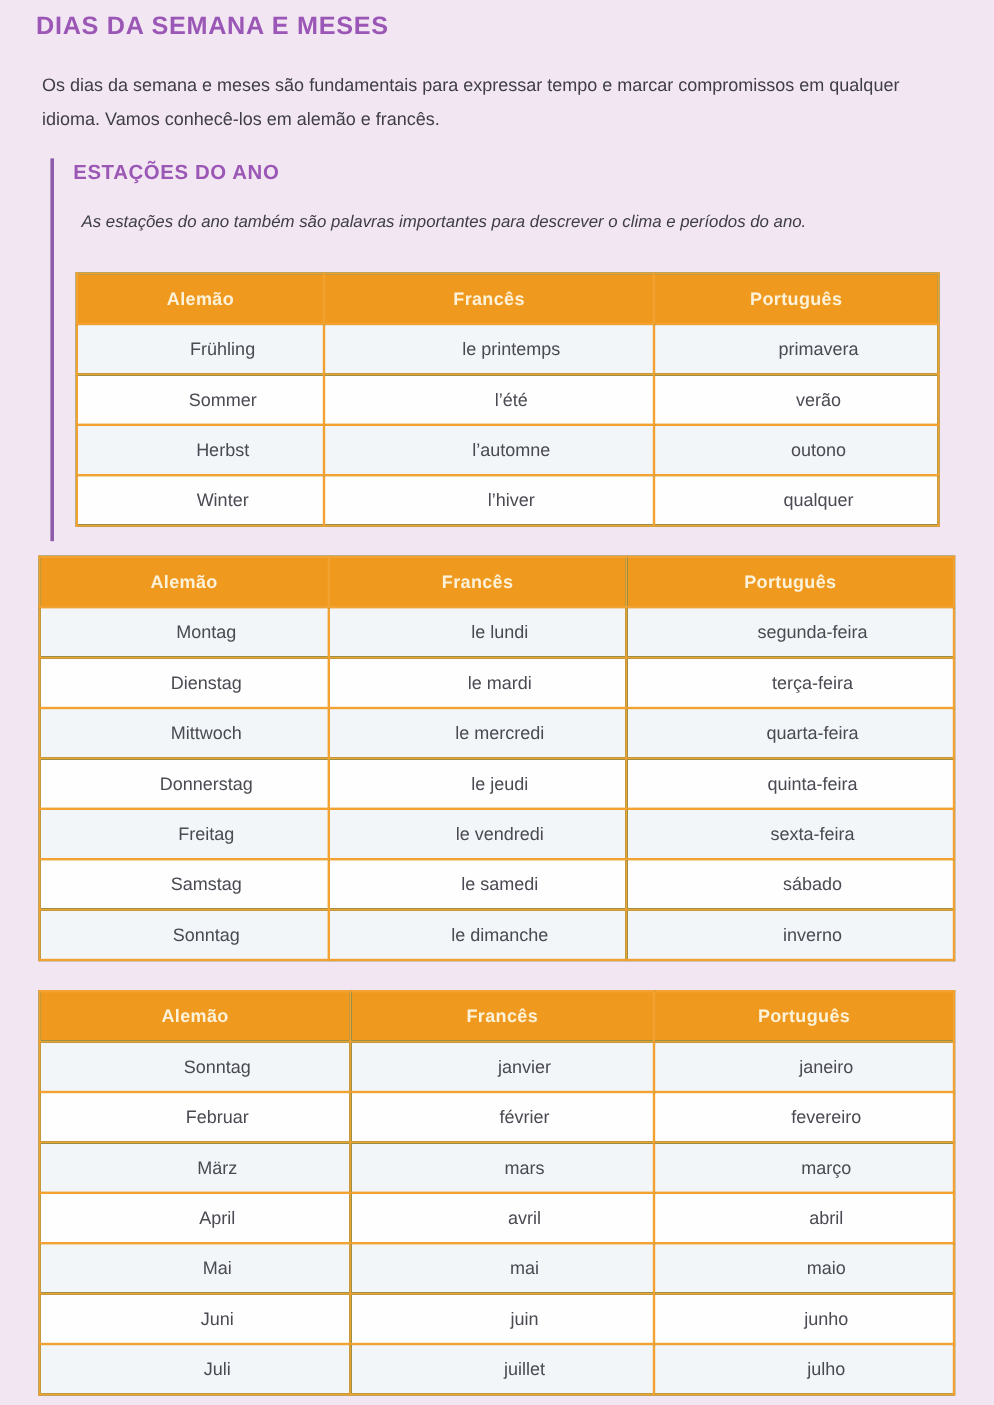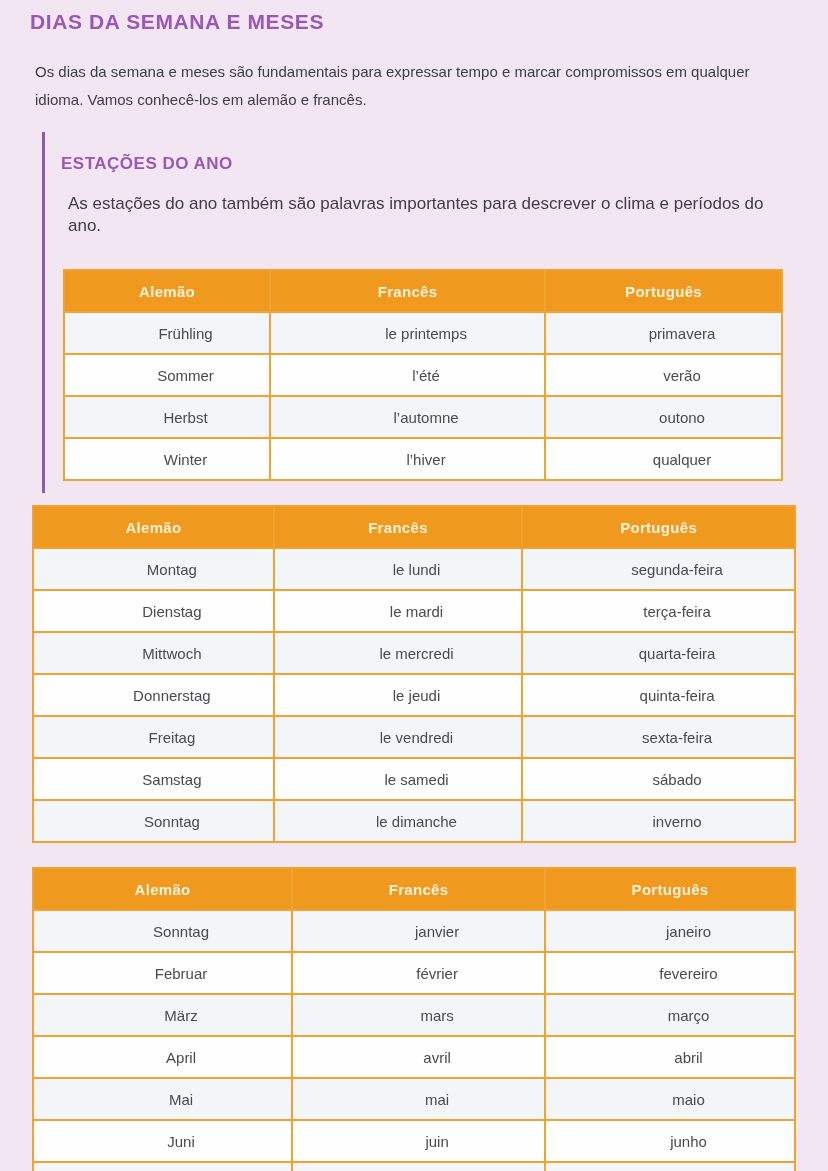--- a/index.html
+++ b/index.html
@@ -41,27 +41,27 @@
   .season-section{
     margin:18px 0 0 12px;
     border-left:3px solid var(--purple-line);
     padding:2px 0 12px 16px;
   }
   .section-title{
     color:var(--purple);
     font-size:17px;
     font-weight:bold;
     letter-spacing:0.5px;
-    margin-top:20px;
   }
   .section-desc{
     margin:19px 0 0 7px;
-    font-size:17px;
+    font-size:14px;
     line-height:22px;
     color:var(--body-text);
+    font-style:italic;
   }
   table.lang-table{
     border-collapse:collapse;
     border:2px solid var(--orange-border);
     background:#0f766e;
     table-layout:fixed;
   }
   table.lang-table th,
   table.lang-table td{
     border:2px solid var(--orange-border);

